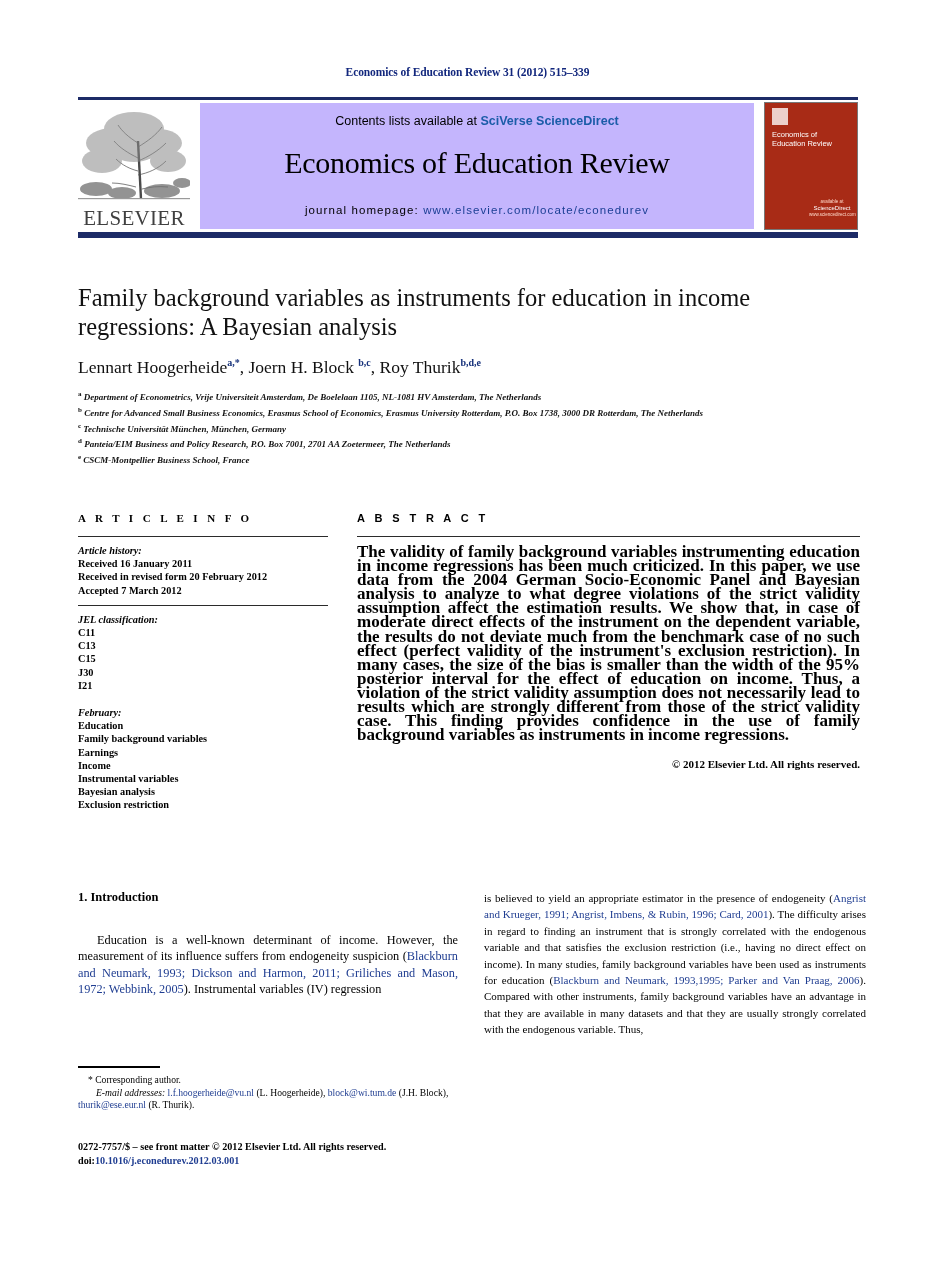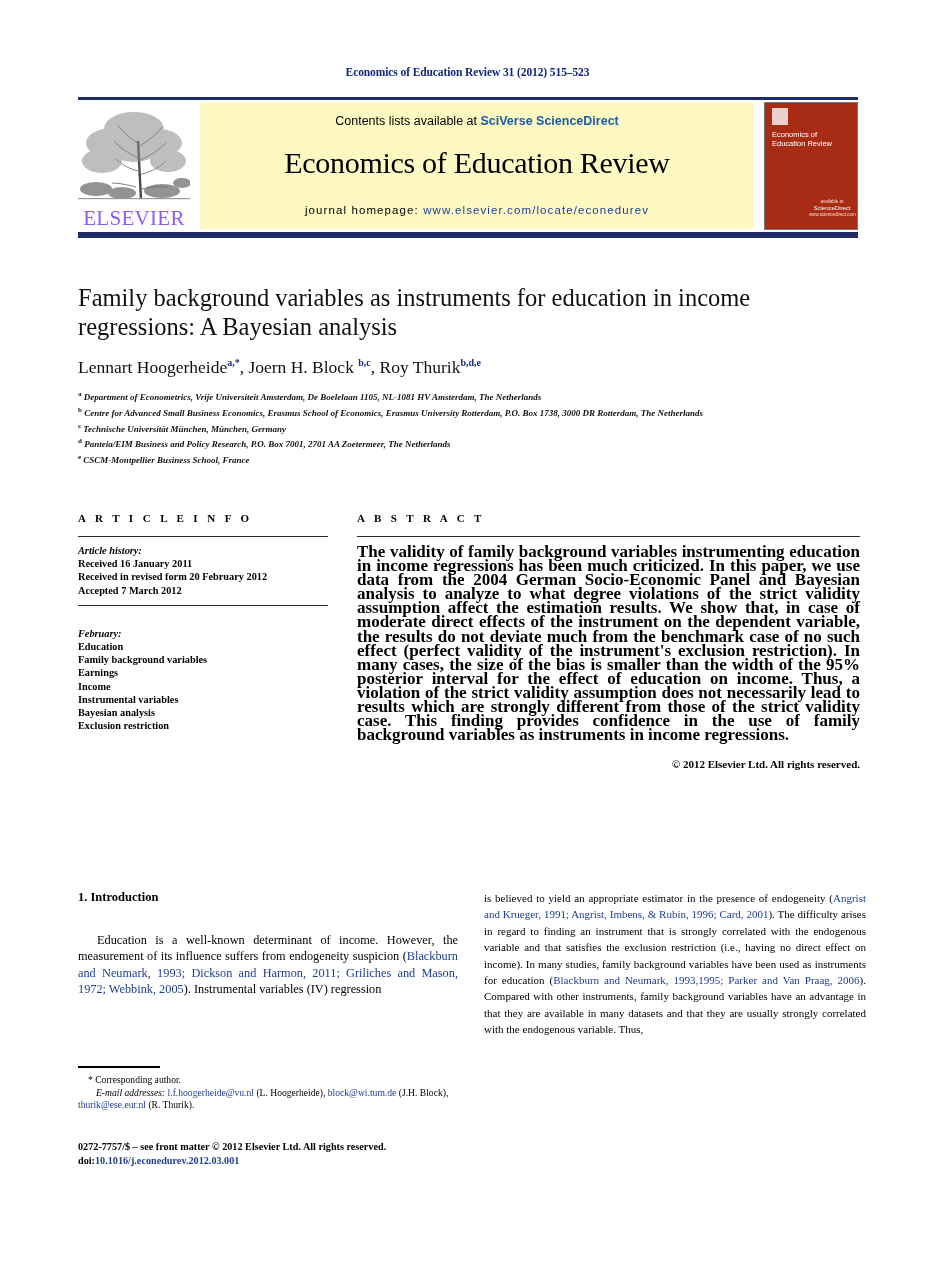--- a/index.html
+++ b/index.html
@@ -54,30 +54,30 @@
   .elsevier-logo {
     position: absolute;
     left: 0px; top: 6px;
     width: 112px; height: 126px;
   }
   .elsevier-word {
     position: absolute;
     left: 0px; top: 103px;
     width: 112px;
     text-align: center;
-    color: #8b5cf6;
+    color: #404040;
     font-family: "Liberation Serif", serif;
     font-size: 21px;
     letter-spacing: 0.3px;
   }
   .banner-center {
     position: absolute;
     left: 122px; top: 6px;
     width: 554px; height: 126px;
-    background: #fef9c3;
+    background: #c4b5fd;
     text-align: center;
   }
   .contents-line {
     margin-top: 11px;
     font-size: 12.5px;
     font-family: "Liberation Sans", sans-serif;
     color: #000;
   }
   .contents-line .sd {
     color: #1b5ca8;
@@ -179,21 +179,21 @@
     font-weight: bold;
     letter-spacing: 3.4px;
     font-family: "Liberation Serif", serif;
   }
   .abs-head {
     position: absolute;
     left: 357px; top: 512px;
     font-size: 11px;
     font-weight: bold;
     letter-spacing: 3.4px;
-    font-family: Liberation Serif, serif;
+    font-family: Liberation Sans, sans-serif;
   }
   .info-col {
     position: absolute;
     left: 78px; top: 544px;
     width: 250px;
     font-size: 10.3px;
     line-height: 13.2px;
     font-weight: bold;
   }
   .info-col .lbl { font-style: italic; }
@@ -271,21 +271,21 @@
     line-height: 13.5px;
     font-weight: bold;
   }
   .imprint .doi { color: #1f3d91; font-weight: bold; }
 </style>
 </head>
 <body>
 
 <div class="page">
 
-  <div class="runhead">Economics of Education Review 31 (2012) 515–523</div>
+  <div class="runhead">Economics of Education Review 31 (2012) 515–339</div>
 
   <div class="banner">
     <div class="banner-rule-top"></div>
 
     <div class="elsevier-logo">
       <svg width="112" height="100" viewBox="0 0 112 100">
         <g stroke="#4a4a4a" stroke-width="0.7" fill="none">
           <path d="M63 96 C62 74 61 55 60 38" stroke-width="2.4"></path>
           <path d="M60 40 C50 34 44 28 40 22"></path>
           <path d="M60 44 C70 38 78 32 84 24"></path>
@@ -357,20 +357,30 @@
   <div class="info-col">
     <div class="info-block">
       <div class="lbl">Article history:</div>
       <div>
           <div>Received 16 January 2011</div>
           <div>Received in revised form 20 February 2012</div>
           <div>Accepted 7 March 2012</div>
         </div>
     </div>
     <div class="info-sep"></div>
+    <div class="info-block">
+      <div class="lbl">JEL classification:</div>
+      <div>
+          <div>C11</div>
+          <div>C13</div>
+          <div>C15</div>
+          <div>J30</div>
+          <div>I21</div>
+        </div>
+    </div>
     <div class="info-gap"></div>
     <div class="info-block">
       <div class="lbl">February:</div>
       <div>
           <div>Education</div>
           <div>Family background variables</div>
           <div>Earnings</div>
           <div>Income</div>
           <div>Instrumental variables</div>
           <div>Bayesian analysis</div>

